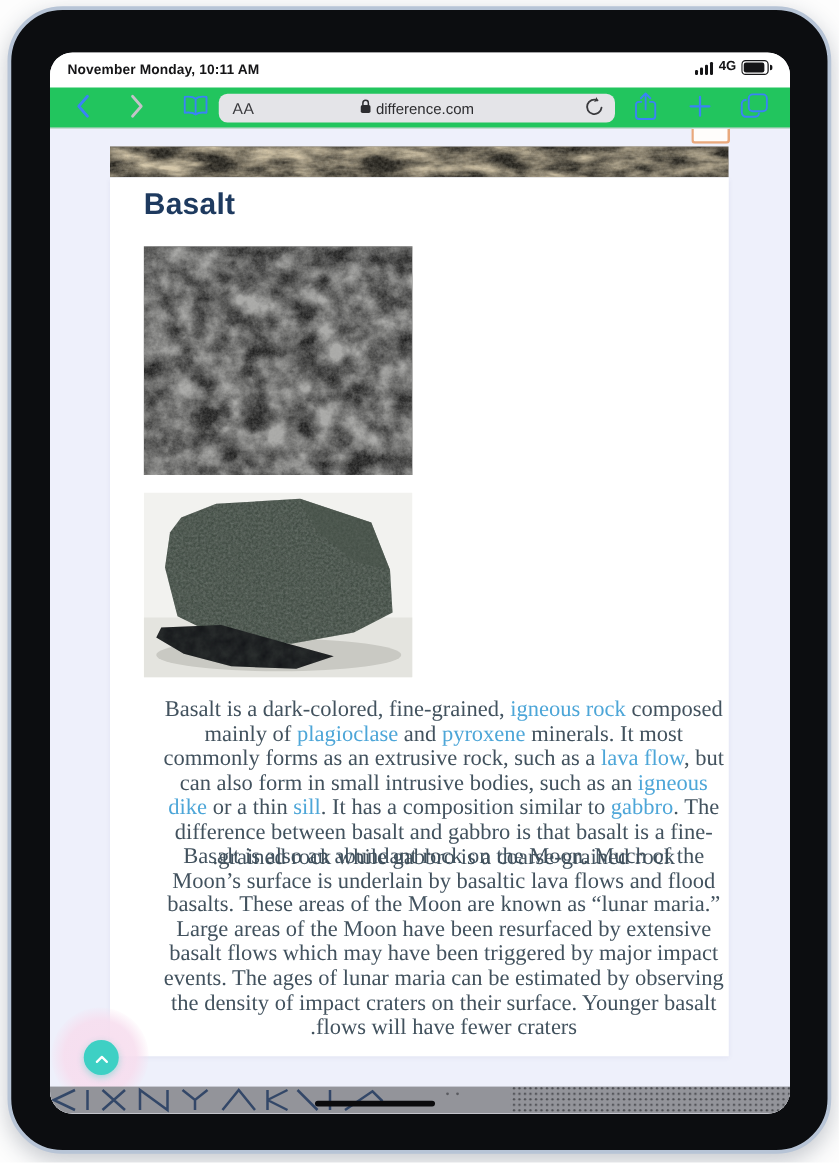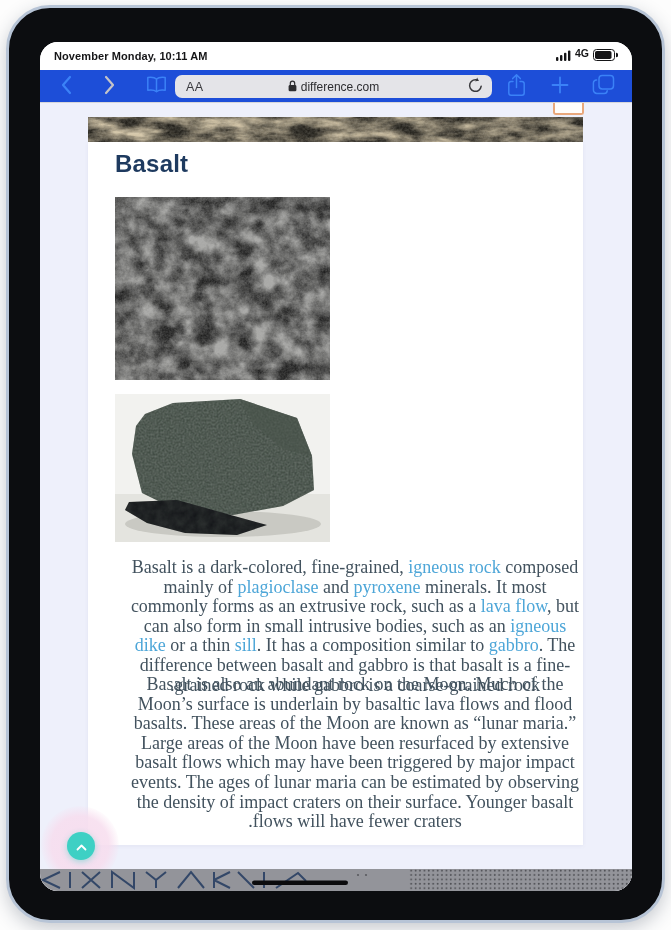--- a/index.html
+++ b/index.html
@@ -14,21 +14,21 @@
             border-radius:18px; overflow:hidden; background:#ffffff; }
 
   
   .statusbar { position:absolute; left:0; top:0; width:592px; height:28px; background:#ffffff;
                display:flex; align-items:center; justify-content:space-between; padding:0 14px; }
   .status-time { font-size:11px; font-weight:bold; color:#151517; letter-spacing:.1px; }
   .status-right { display:flex; align-items:flex-start; gap:4px; }
   .net-label { font-size:10.5px; font-weight:bold; color:#151517; }
 
   
-  .toolbar { position:absolute; left:0; top:28px; width:592px; height:33px; background:#1d4ed8;
+  .toolbar { position:absolute; left:0; top:28px; width:592px; height:33px; background:#22c55e;
              border-bottom:1px solid #d6d6da; display:flex; align-items:center; }
   .tb-btn { background:none; border:none; cursor:pointer; display:flex; align-items:center; justify-content:center; }
   .nav-back { position:absolute; left:20px; }
   .nav-fwd  { position:absolute; left:64px; }
   .bookmarks { position:absolute; left:106px; }
   .urlfield { position:absolute; left:135px; top:5px; width:317px; height:23px; background:#e4e4e8;
               border:none; border-radius:7px; display:flex; align-items:center; cursor:pointer; }
   .reader { position:absolute; left:11px; font-size:12.5px; color:#3a3a3e; letter-spacing:.5px;
             background:none; border:none; cursor:pointer; }
   .urlcenter { margin:0 auto; display:flex; align-items:center; gap:4px; }

